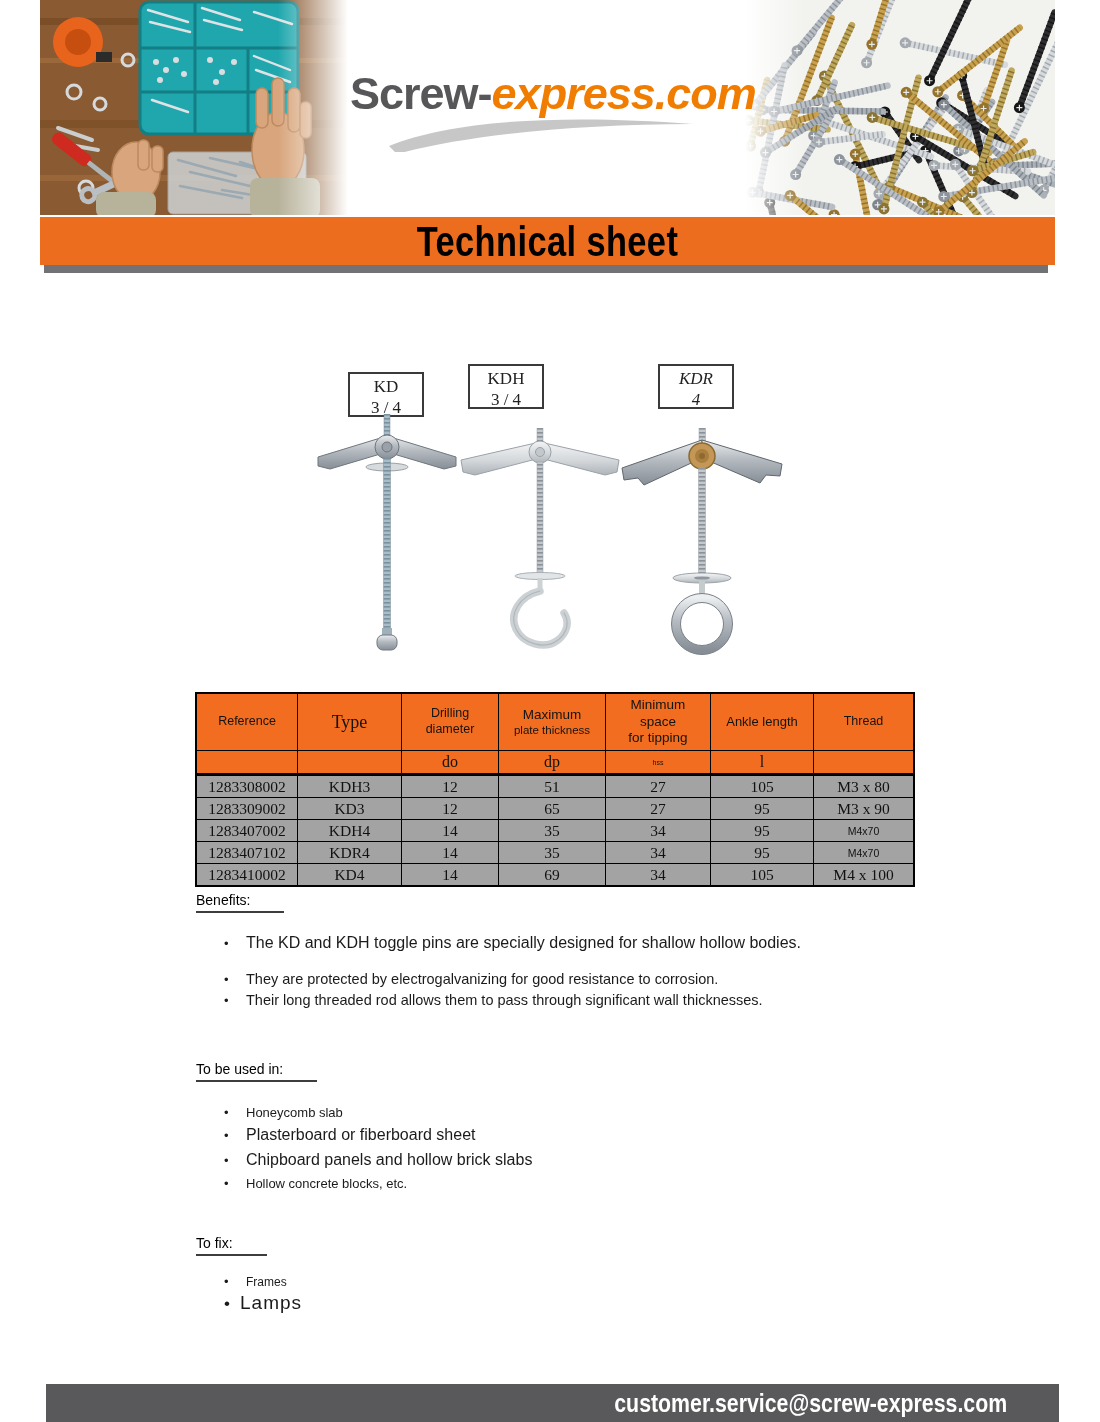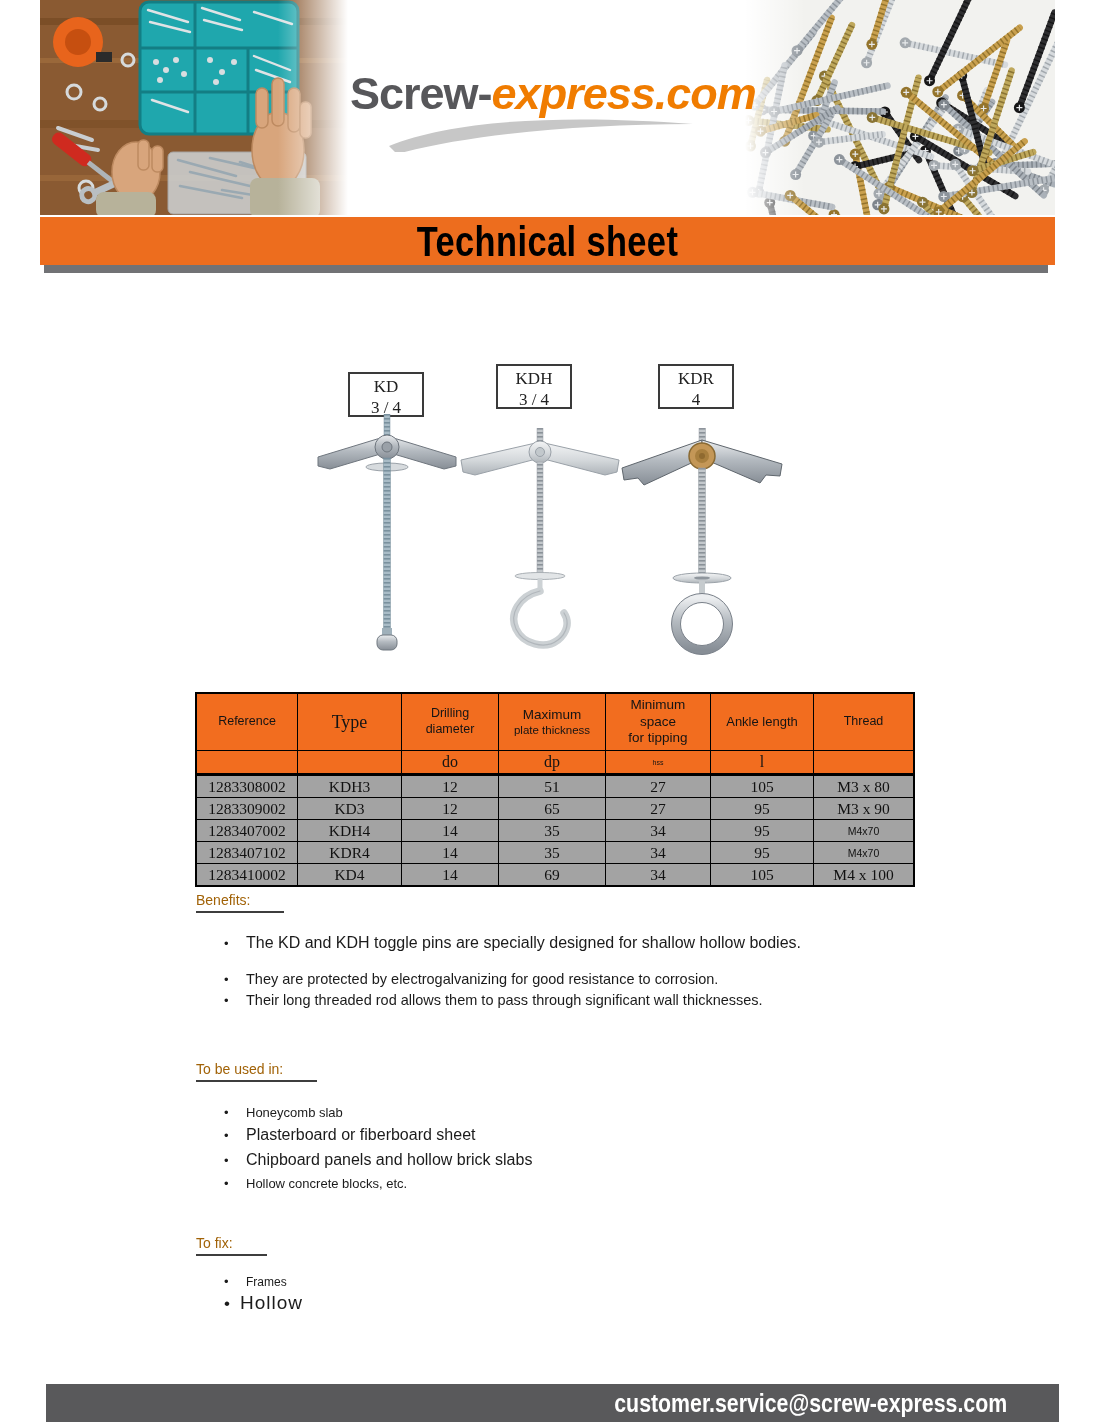--- a/index.html
+++ b/index.html
@@ -42,21 +42,21 @@
   .hsm{font-size:11.5px;line-height:1.22;}
   .subserif{font-family:"Liberation Serif",serif;font-size:16px;}
   .subtiny{font-size:7px;}
   .cell.small{font-family:"Liberation Sans",sans-serif;font-size:10.5px;}
 
   
   .sec{position:absolute;left:196px;width:760px;}
   #sec-benefits{top:891px;}
   #sec-used{top:1060px;}
   #sec-fix{top:1234px;}
-  .sec-heading{display:inline-block;font-size:14px;color:#a16207;border-bottom:2px solid #3d3d3d;
+  .sec-heading{display:inline-block;font-size:14px;color:#000000;border-bottom:2px solid #3d3d3d;
                padding:0 34px 3px 0;}
   .bullets{padding-left:28px;}
   #sec-benefits .bullets{margin-top:20px;}
   #sec-used .bullets{margin-top:22px;}
   #sec-fix .bullets{margin-top:18px;}
   .bullet-item{display:flex;align-items:baseline;margin-bottom:4px;}
   .bullet{flex:none;width:22px;font-size:13px;}
   .bullet-item.lg{font-size:16px;line-height:20px;}
   .bullet-item.md{font-size:14.5px;line-height:19px;margin-bottom:2px;}
   .bullet-item.sm{font-size:13px;line-height:17px;}
@@ -443,25 +443,25 @@
 
   <div class="banner">
     <span class="cond">Technical sheet</span>
   </div>
   <div class="banner-strip"></div>
 
   <div class="plabel" style="left:348px;top:372px;">
     <div>KD</div>
     <div>3 / 4</div>
   </div>
-  <div class="plabel" style="left:496px;top:364px;">
+  <div class="plabel" style="left:468px;top:364px;">
     <div>KDH</div>
     <div>3 / 4</div>
   </div>
-  <div class="plabel" style="left:658px;top:364px;">
+  <div class="plabel" style="left:658px;top:364px;font-style:italic;">
     <div>KDR</div>
     <div>4</div>
   </div>
 
   <svg class="prod" style="left:302px;top:414px;" width="170" height="244" viewBox="0 0 170 244">
     <rect x="82" y="0" width="6" height="28" fill="url(#thrB)" stroke="#7a919e" stroke-width=".5"></rect>
     <polygon points="85,22 16,43 16,52 28,55 85,38" fill="url(#met)" stroke="#6f767e"></polygon>
     <polygon points="85,22 154,43 154,52 142,55 85,38" fill="url(#met)" stroke="#6f767e"></polygon>
     <ellipse cx="85" cy="53" rx="21" ry="4" fill="#d7dbde" stroke="#9aa1a8"></ellipse>
     <circle cx="85" cy="33" r="12" fill="url(#met)" stroke="#6f767e"></circle>
@@ -630,21 +630,21 @@
 
   <div class="sec" id="sec-fix">
     <span class="sec-heading">To fix:</span>
     <div class="bullets">
         <div class="bullet-item xs">
           <span class="bullet">•</span>
           <span>Frames</span>
         </div>
         <div class="bullet-item xl">
           <span class="bullet">•</span>
-          <span>Hollow</span>
+          <span>Lamps</span>
         </div>
       </div>
   </div>
 
   <div class="footer">
     <span class="cond">customer.service@screw-express.com</span>
   </div>
 
 </div>
 

